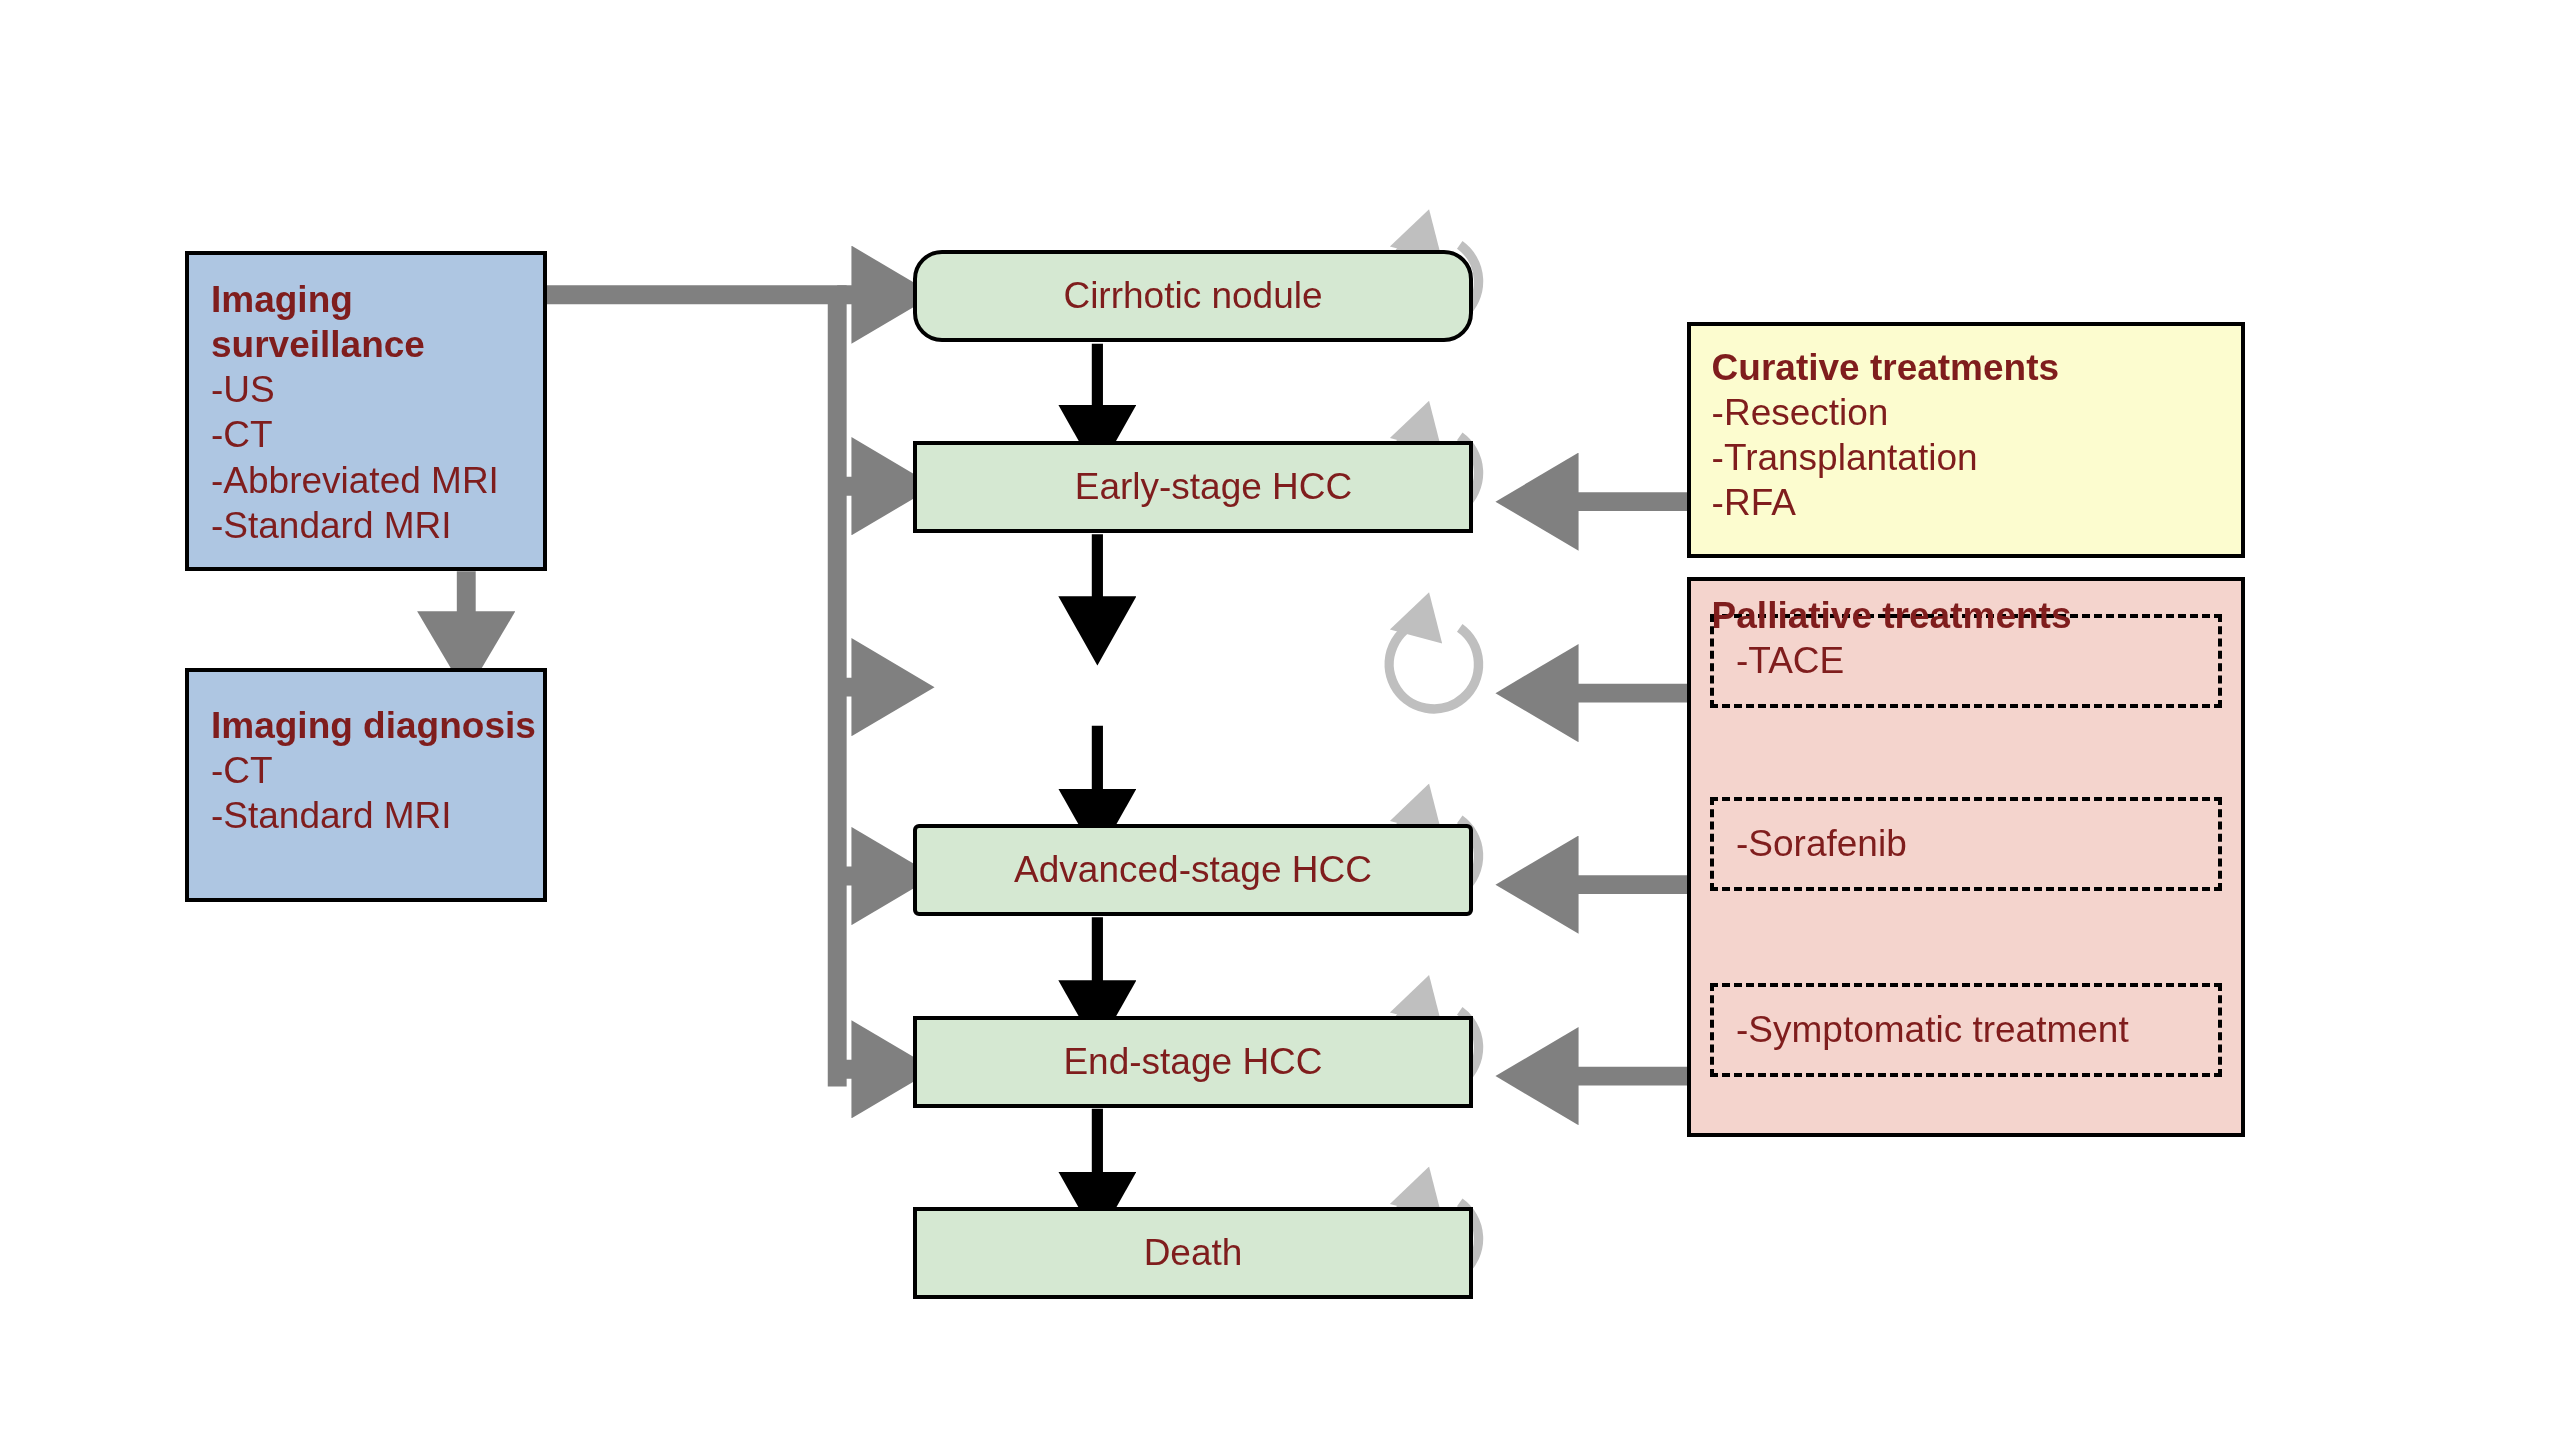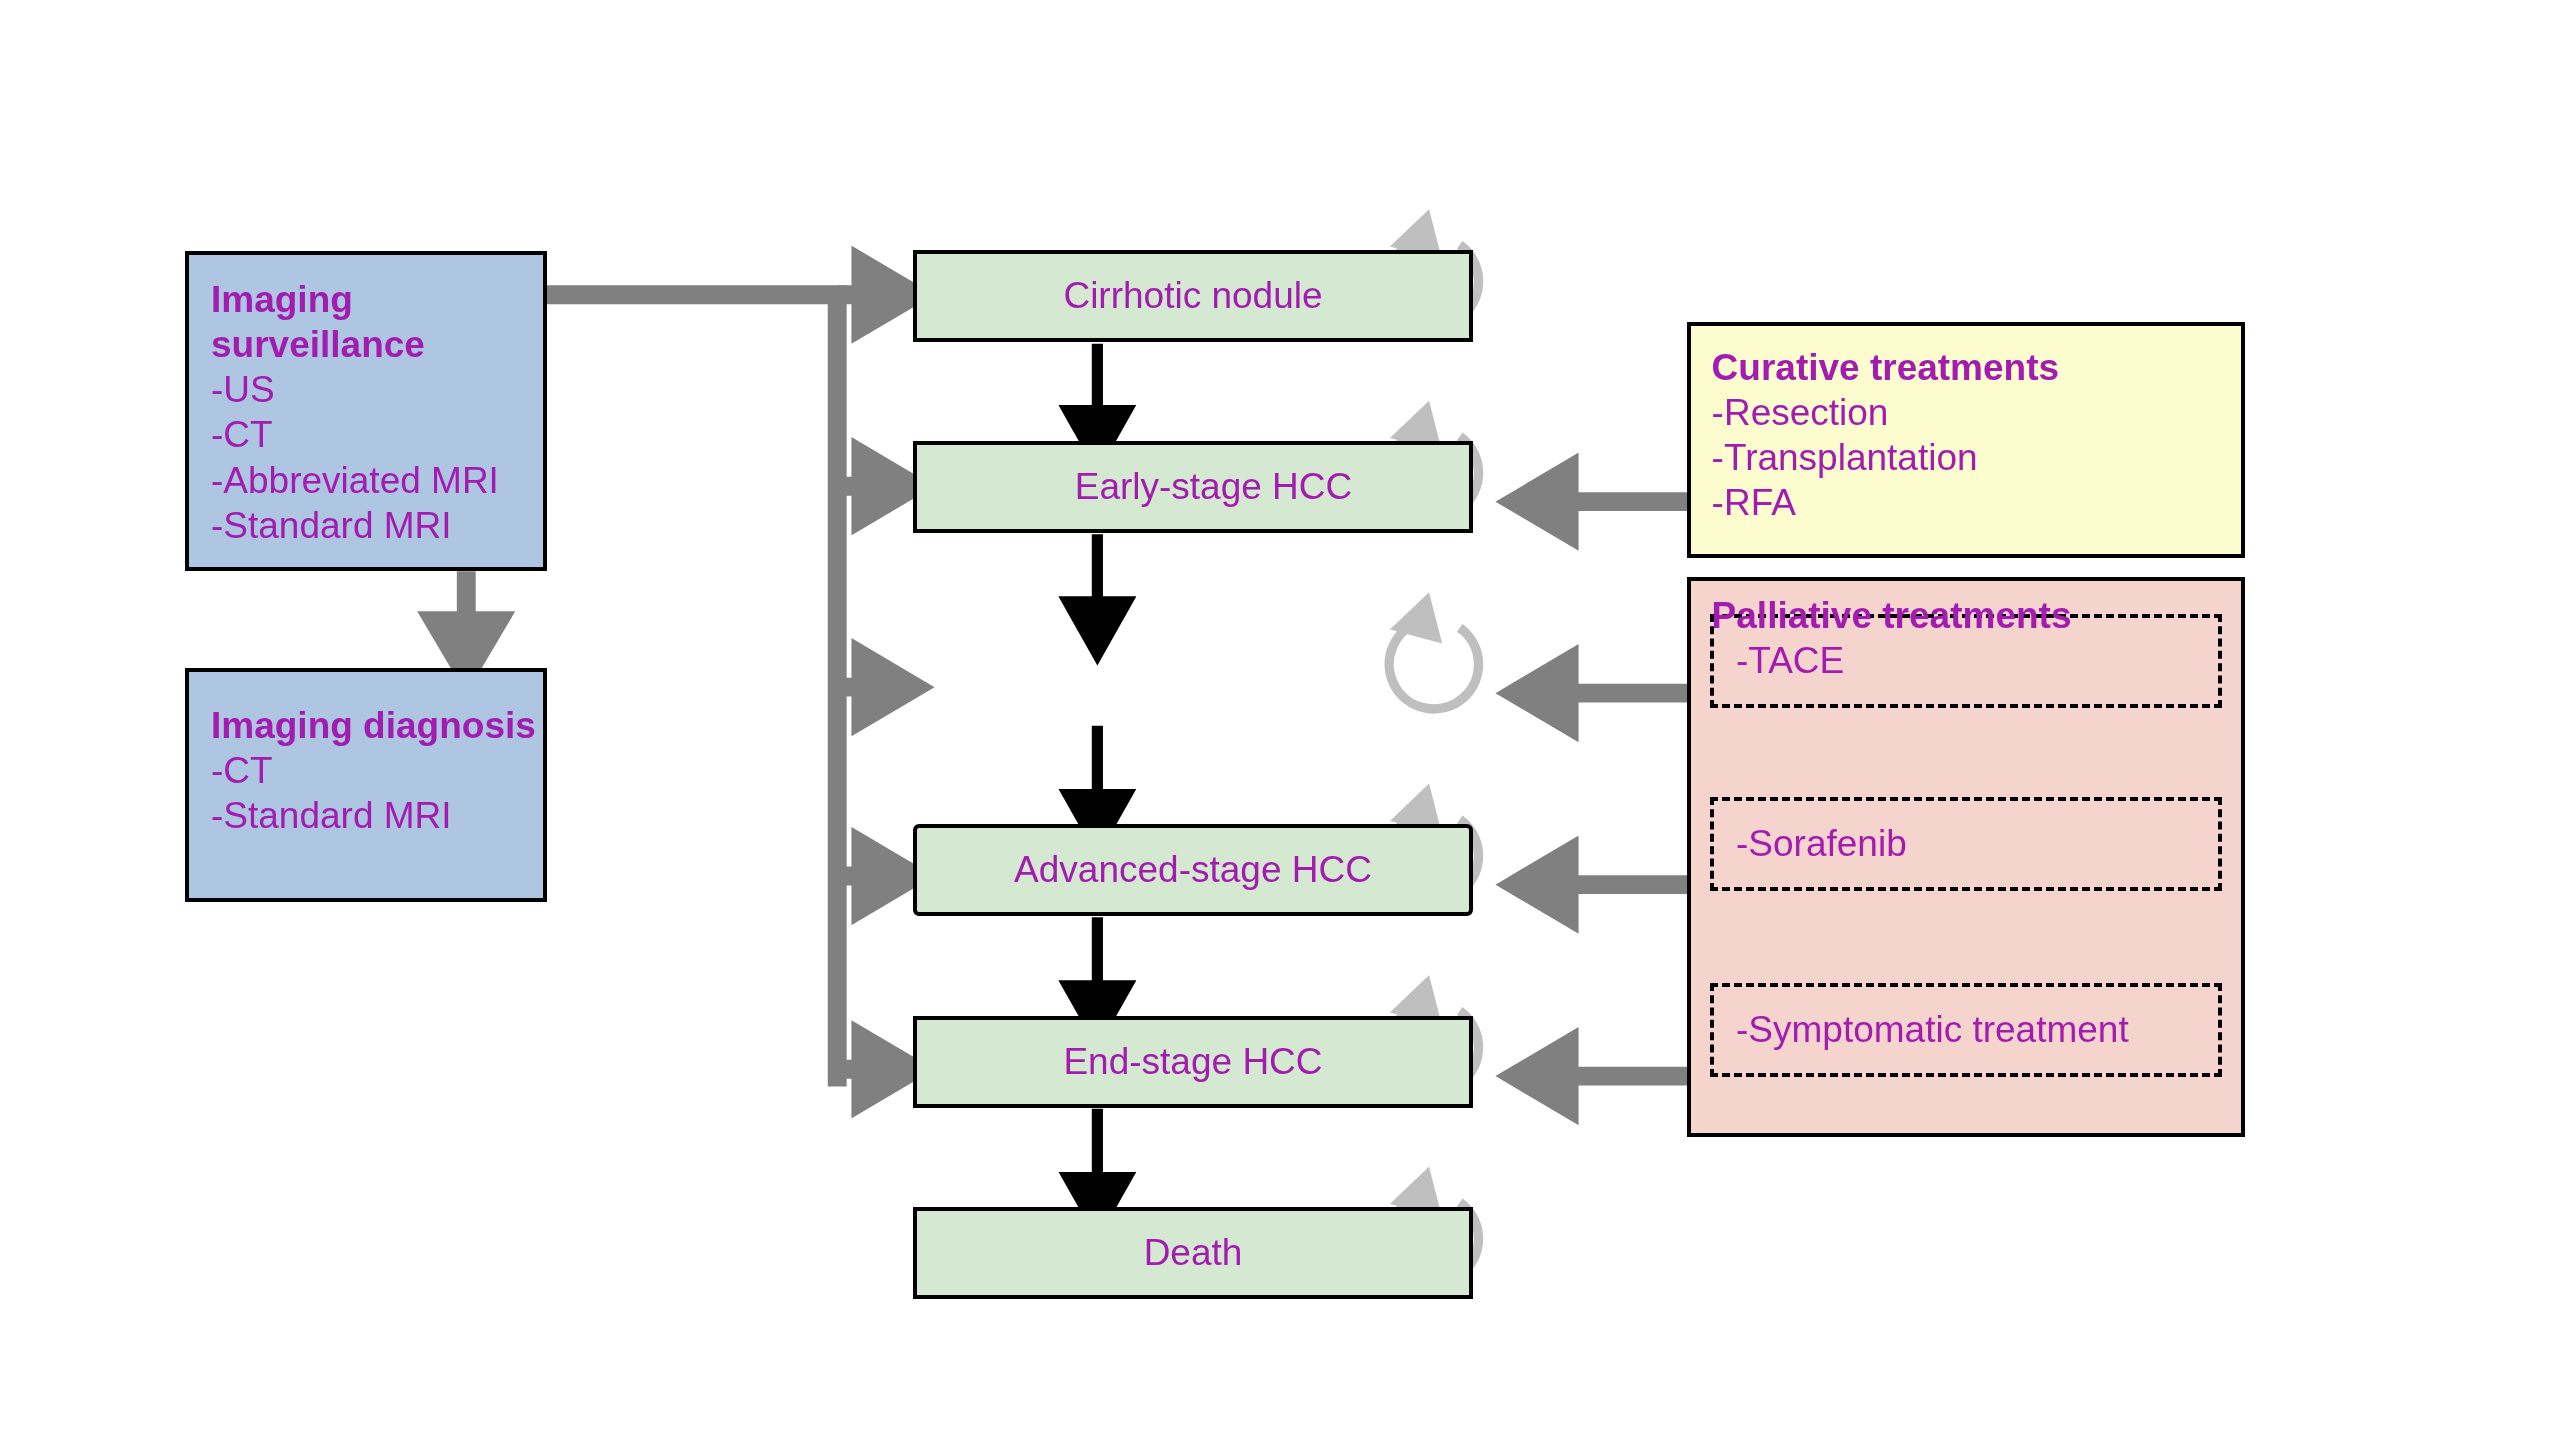--- a/index.html
+++ b/index.html
@@ -17,21 +17,21 @@
     height: 1449px;
     background: #ffffff;
     overflow: hidden;
   }
 
   
   .box {
     position: absolute;
     box-sizing: border-box;
     border: 4.3px solid #000000;
-    color: #a21caf;
+    color: #7f1d1d;
     line-height: 1.22;
   }
   .box-title {
     font-weight: bold;
   }
   .box-line { white-space: pre; }
 
   
   .blue {
     background: #aec6e2;
@@ -150,21 +150,21 @@
     <div class="box-line">-Abbreviated MRI</div>
     <div class="box-line">-Standard MRI</div>
   </div>
 
   <div class="box blue" style="left:185px; top:668px; width:362px; height:234px; padding-top:31px;">
     <div class="box-title">Imaging diagnosis</div>
     <div class="box-line">-CT</div>
     <div class="box-line">-Standard MRI</div>
   </div>
 
-  <div class="box green" style="left:913px; top:250px; width:560px; height:92px;">
+  <div class="box green" style="left:913px; top:250px; width:560px; height:92px;border-radius:29px;">
     <span>Cirrhotic nodule</span>
   </div>
 
   <div class="box green" style="left:913px; top:441px; width:560px; height:92px;padding-left:41px;">
     <span>Early-stage HCC</span>
   </div>
 
 
   <div class="box green" style="left:913px; top:824px; width:560px; height:92px;border-radius:6px;">
     <span>Advanced-stage HCC</span>

